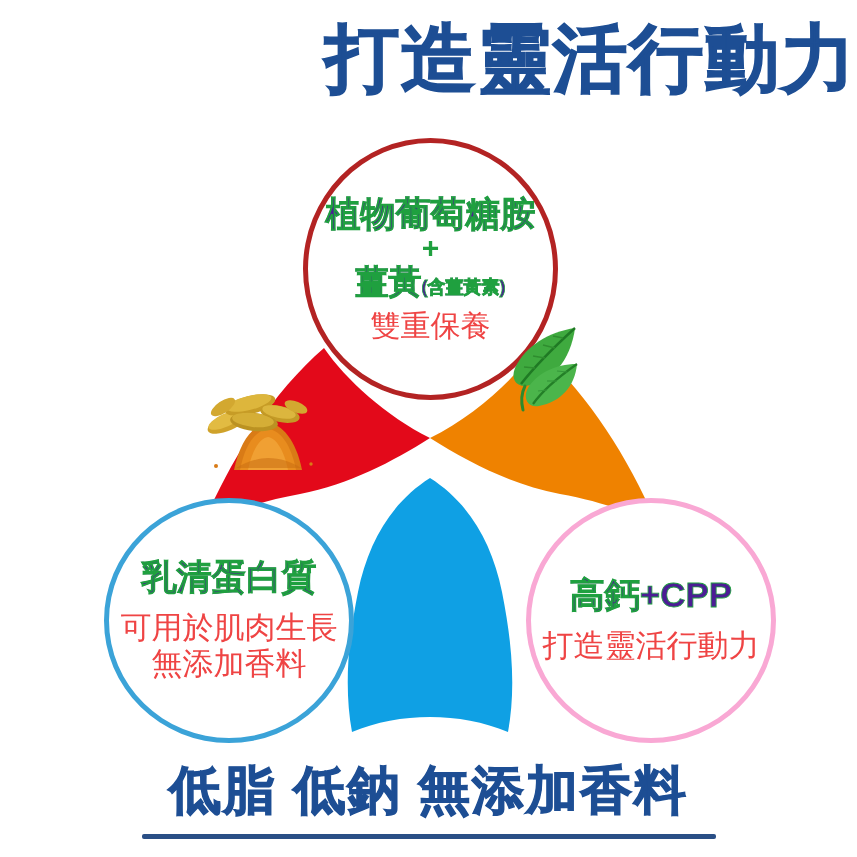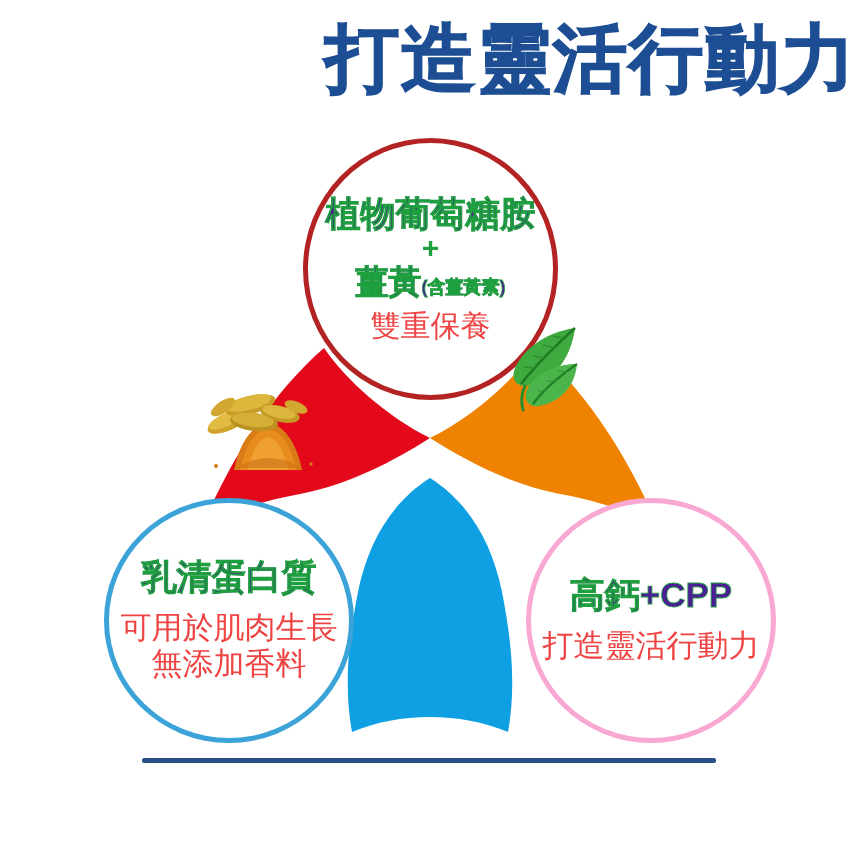--- a/index.html
+++ b/index.html
@@ -288,16 +288,17 @@
 
     <div class="node" id="node-right">
       <div class="node-head">高鈣+CPP</div>
       <div class="node-sub">打造靈活行動力</div>
     </div>
 
 
   </div>
 
   <div id="footer">
+    <div id="footer-text">低脂 低鈉 無添加香料</div>
     <div id="footer-rule"></div>
   </div>
 
 </div>
 
 </body></html>

